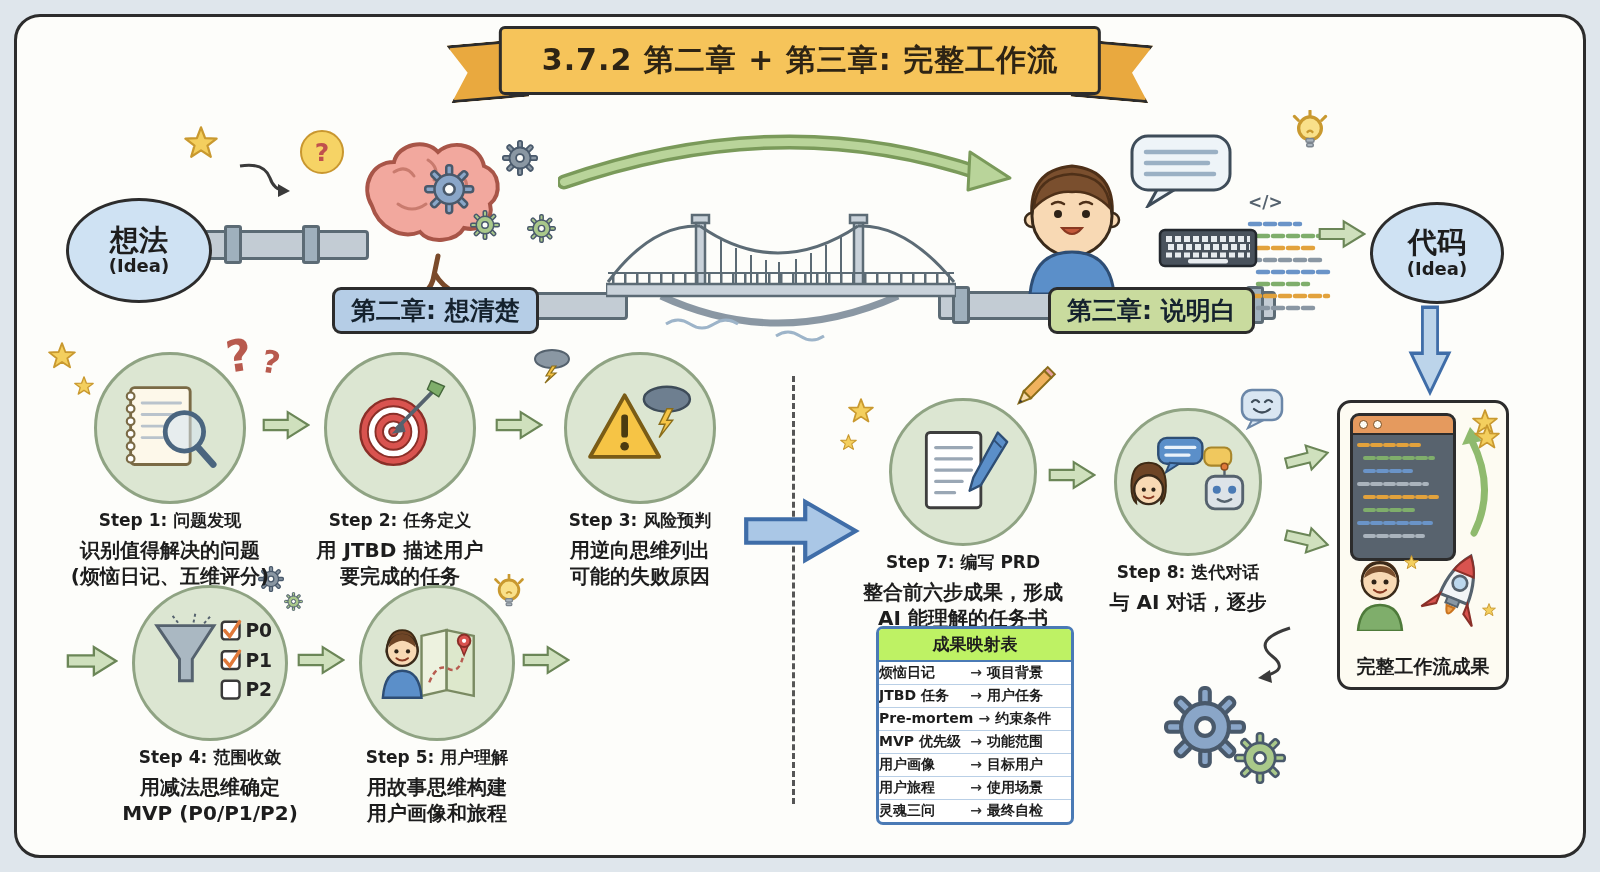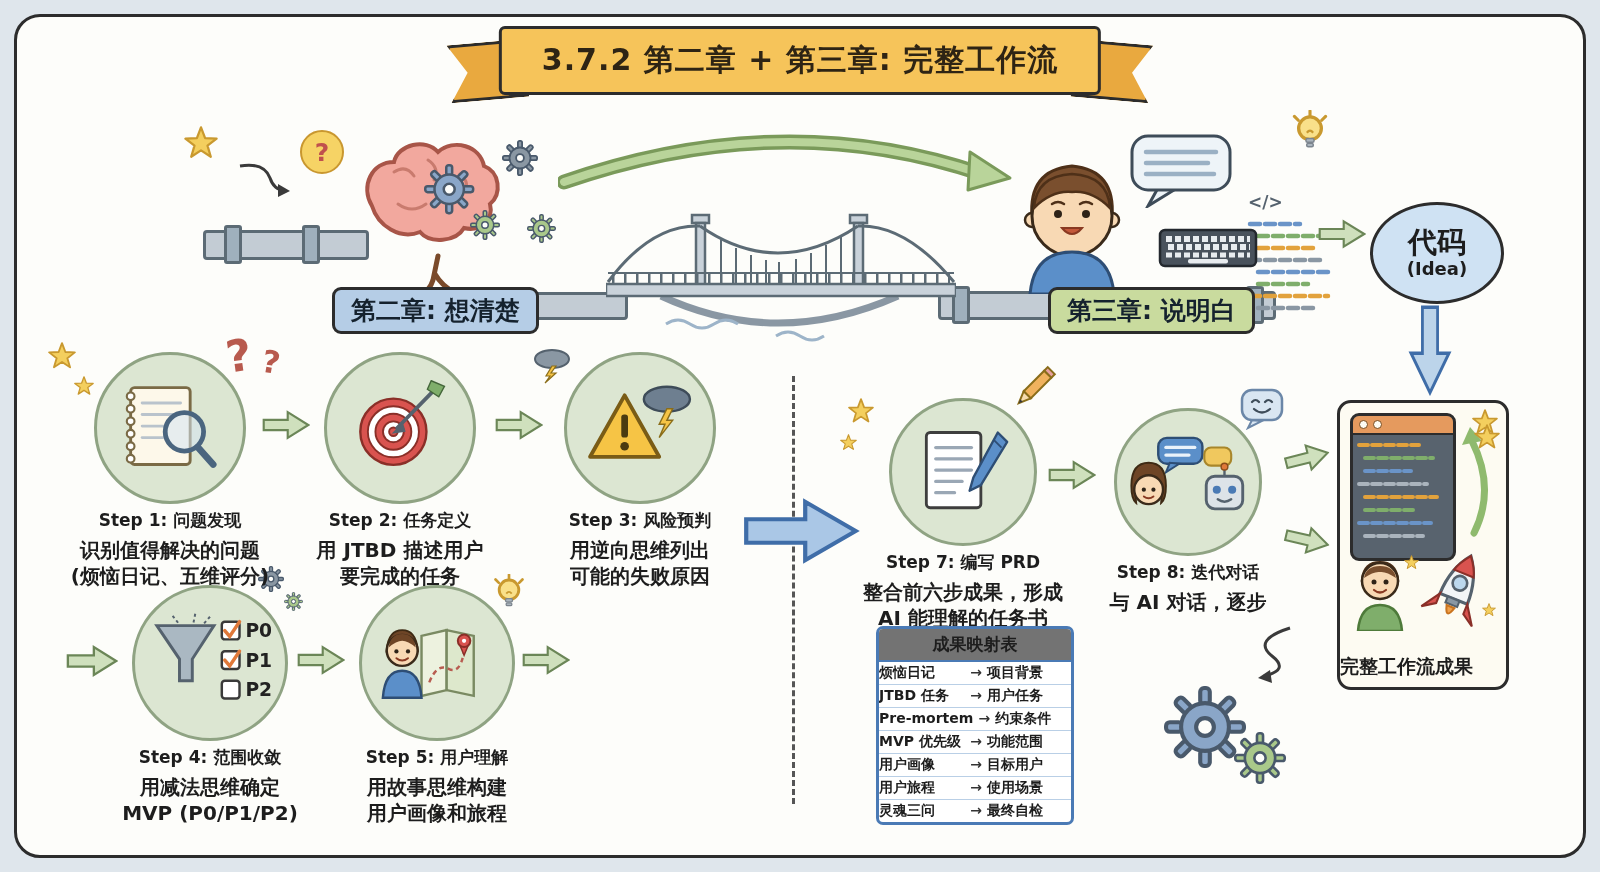--- a/index.html
+++ b/index.html
@@ -30,37 +30,37 @@
   .step{position:absolute;width:240px;text-align:center;z-index:5;}
   .circle{margin:0 auto;border-radius:50%;background:#dce6d2;border:3.5px solid #8fa383;
     display:flex;align-items:center;justify-content:center;}
   .step-title{font-size:17px;font-weight:bold;margin-top:5px;white-space:nowrap;}
   .step-desc{font-size:20px;font-weight:600;line-height:1.32;margin-top:5px;white-space:nowrap;}
   
   .divider{position:absolute;border-left:3px dashed #555;z-index:1;}
   
   .map-table{position:absolute;left:876px;top:626px;width:192px;background:#fff;border:3px solid #4a7ab5;
     border-radius:7px;overflow:hidden;z-index:7;}
-  .map-title{background:#737373;font-weight:bold;font-size:17px;text-align:center;padding:4px 12px;
+  .map-title{background:#bef264;font-weight:bold;font-size:17px;text-align:center;padding:4px 12px;
     border-bottom:2px solid #4a7ab5;}
   .map-row{display:flex;align-items:flex-start;font-size:14px;font-weight:600;padding:2px 0;
     border-bottom:1.5px solid #b9cfe6;white-space:nowrap;}
   .map-row:last-child{border-bottom:none;}
   .map-left{flex:0 0 86px;}
   .map-arrow{flex:0 0 22px;text-align:center;color:#333;}
   .map-right{flex:1;}
   
   .result-panel{position:absolute;left:1337px;top:400px;width:166px;height:284px;background:#fdfbf2;
     border:3.5px solid #2c2c2c;border-radius:14px;z-index:5;}
   .code-win{position:absolute;left:10px;top:10px;width:100px;height:142px;border:3px solid #2c2c2c;
     border-radius:9px;overflow:hidden;background:#58636e;}
   .code-head{height:17px;background:#e59a5e;border-bottom:2.5px solid #2c2c2c;display:flex;gap:5px;
     align-items:center;padding:0 6px;}
   .code-dot{width:7px;height:7px;border-radius:50%;background:#fdfbf2;border:1.5px solid #7a4a1a;}
-  .panel-label{position:absolute;left:0;bottom:7px;width:100%;font-size:19px;font-weight:bold;}
+  .panel-label{position:absolute;left:0;bottom:7px;width:100%;text-align:center;font-size:19px;font-weight:bold;}
   .qbubble{position:absolute;width:40px;height:40px;border-radius:50%;background:#f6d365;border:2.5px solid #c9972f;
     display:flex;align-items:center;justify-content:center;font-size:25px;font-weight:bold;color:#c0504d;z-index:6;}
   .qmark{position:absolute;font-weight:bold;color:#b85a4e;z-index:6;}
 </style>
 </head>
 <body>
 
 <div class="canvas">
 
   <svg width="0" height="0" style="position:absolute">
@@ -101,20 +101,24 @@
   </div>
 
   <div class="pipe" style="left:203px;top:230px;width:160px;height:24px"></div>
   <div class="coupling" style="left:224px;top:225px;width:12px;height:33px"></div>
   <div class="coupling" style="left:302px;top:225px;width:12px;height:33px"></div>
   <div class="pipe" style="left:518px;top:292px;width:104px;height:22px"></div>
   <div class="pipe" style="left:938px;top:291px;width:332px;height:23px"></div>
   <div class="coupling" style="left:952px;top:286px;width:12px;height:32px"></div>
   <div class="coupling" style="left:1246px;top:286px;width:12px;height:32px"></div>
 
+  <div class="oval" style="left:66px;top:198px;width:140px;height:99px">
+    <div class="oval-title">想法</div>
+    <div class="oval-sub">(Idea)</div>
+  </div>
 
   <svg class="dec" style="left:342px;top:128px;z-index:5" width="200" height="180" viewBox="0 0 200 180">
     <path d="M96 128 L91 152 Q88 162 78 168 M93 146 Q100 158 112 164" stroke="#7a4a2a" stroke-width="5" fill="none" stroke-linecap="round"></path>
     <path d="M30 78 C18 58 30 34 52 34 C56 16 84 10 96 24 C112 10 138 18 142 38 C158 44 160 66 148 76 C152 92 138 104 122 100 C114 114 88 116 78 104 C58 112 36 98 30 78 Z" fill="#f2a89e" stroke="#a85548" stroke-width="4"></path>
     <path d="M52 44 Q64 36 72 48 M86 32 Q98 40 92 52 M118 46 Q130 56 120 66 M56 76 Q70 86 84 76" stroke="#c97b6e" stroke-width="3" fill="none" stroke-linecap="round"></path>
     <g transform="translate(82,36) scale(2.1)" style="color:#8aa6c8">
         <use href="#gear24"></use>
       </g>
     <g transform="translate(128,82) scale(1.25)" style="color:#a9c88a">
         <use href="#gear24"></use>

